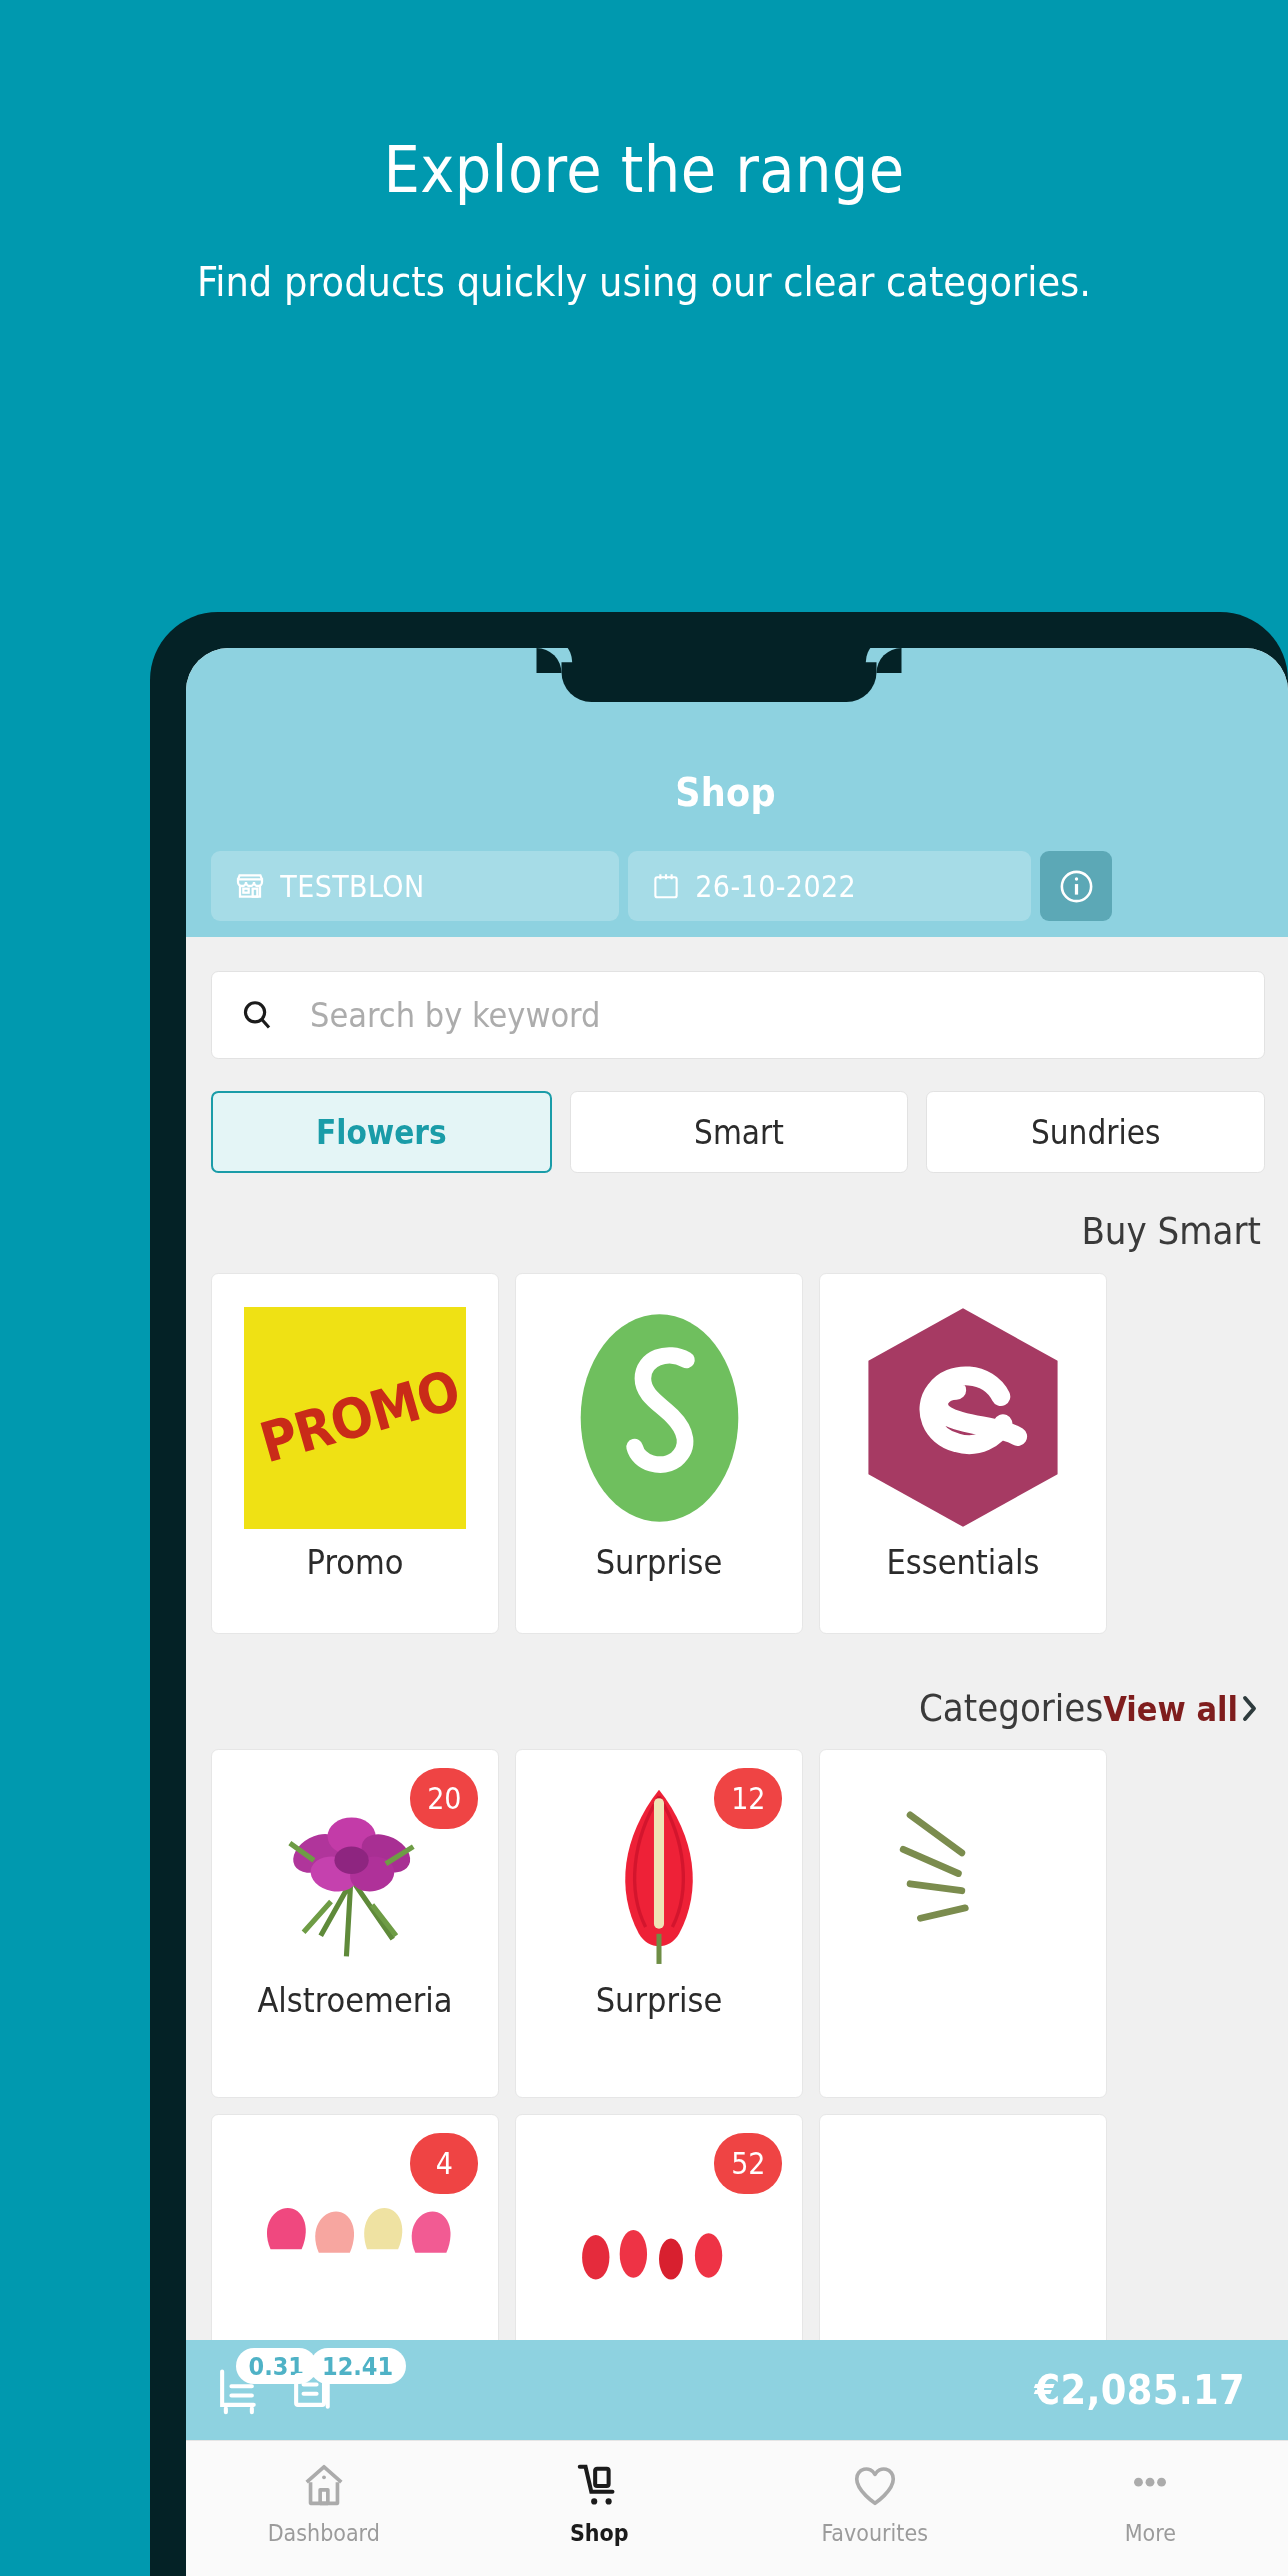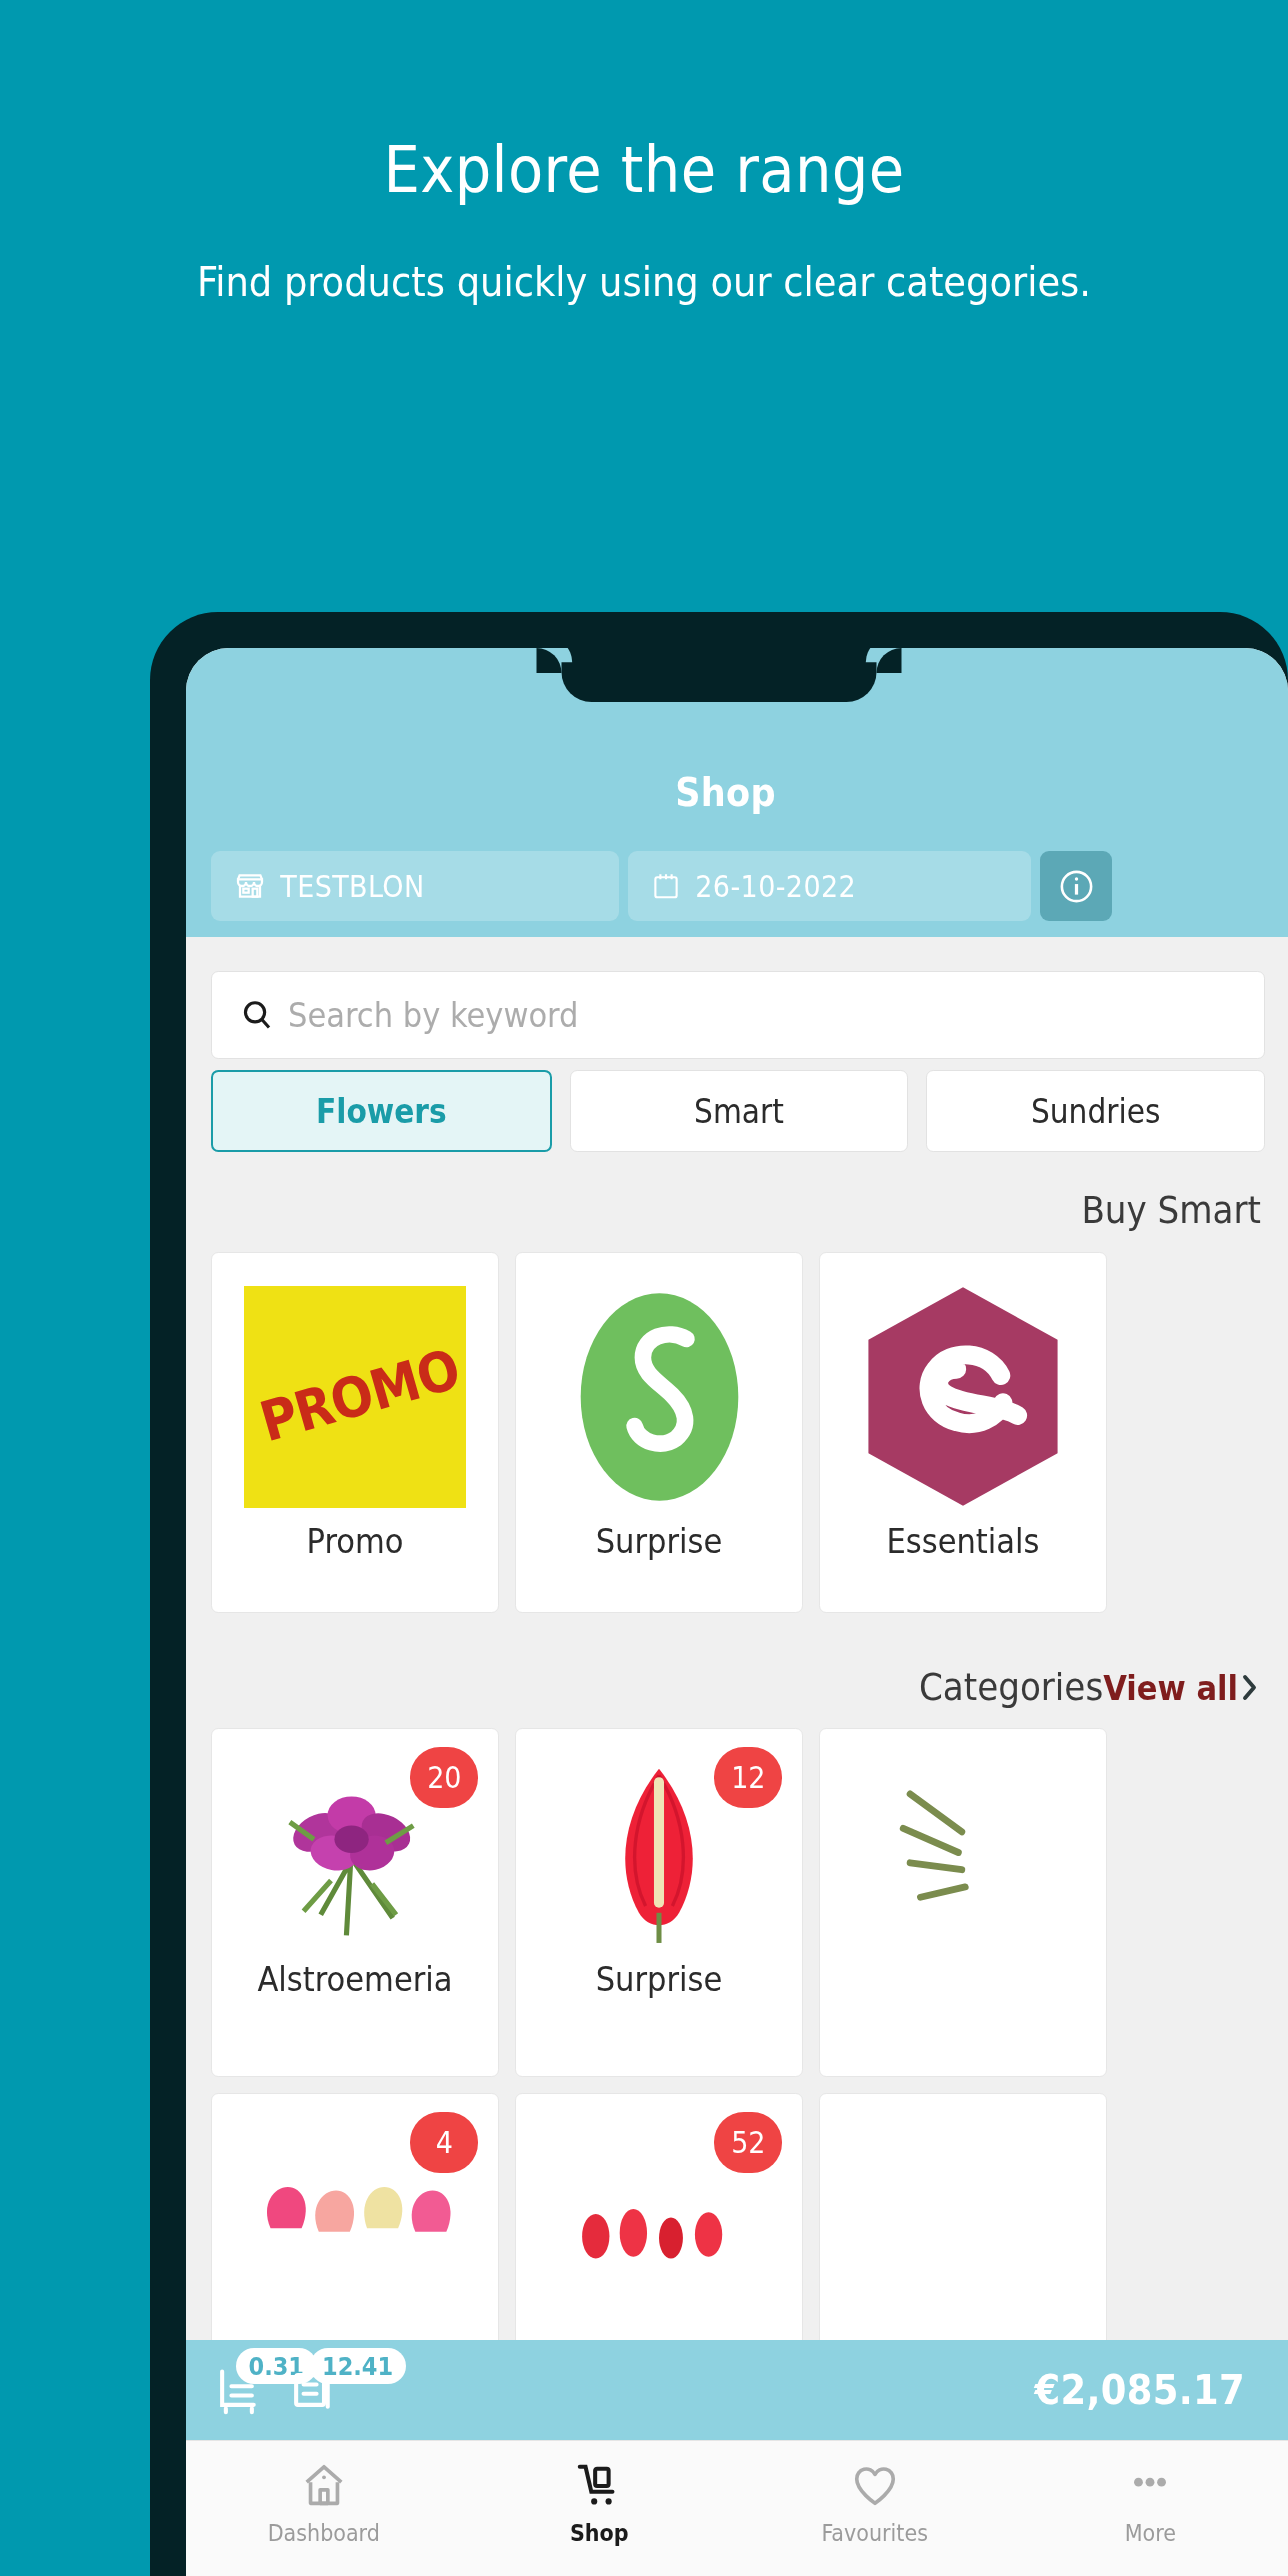--- a/index.html
+++ b/index.html
@@ -70,25 +70,25 @@
     border-radius:9px; display:flex; align-items:center; justify-content:center;
   }
   .icon-svg { display:block; }
 
   
   .app-body { background:#F0F0F0; padding:0 0 0 0; position:relative; height:1521px; }
 
   .search-wrap { padding:34px 23px 0 25px; }
   .search-box {
     background:#ffffff; border:0.9px solid #E2E2E2; border-radius:7.2px;
-    height:88px; display:flex; align-items:center; gap:13px; padding:0 27px;
+    height:88px; display:flex; align-items:center; gap:35px; padding:0 27px;
   }
   .search-ph { color:#ACACAC; font-size:34px; }
 
-  .tabs { display:flex; gap:18px; padding:11px 23px 0 25px; }
+  .tabs { display:flex; gap:18px; padding:32px 23px 0 25px; }
   .tab {
     flex:1; height:82px; border-radius:7.2px; background:#ffffff;
     border:0.9px solid #E2E2E2; display:flex; align-items:center;
     justify-content:center; font-size:33px; color:#2B2B2B;
   }
   .tab.active {
     background:#E4F5F6; border:2.7px solid #1A9CA8; color:#1A9CA8; font-weight:700;
   }
 
   .section-head {

